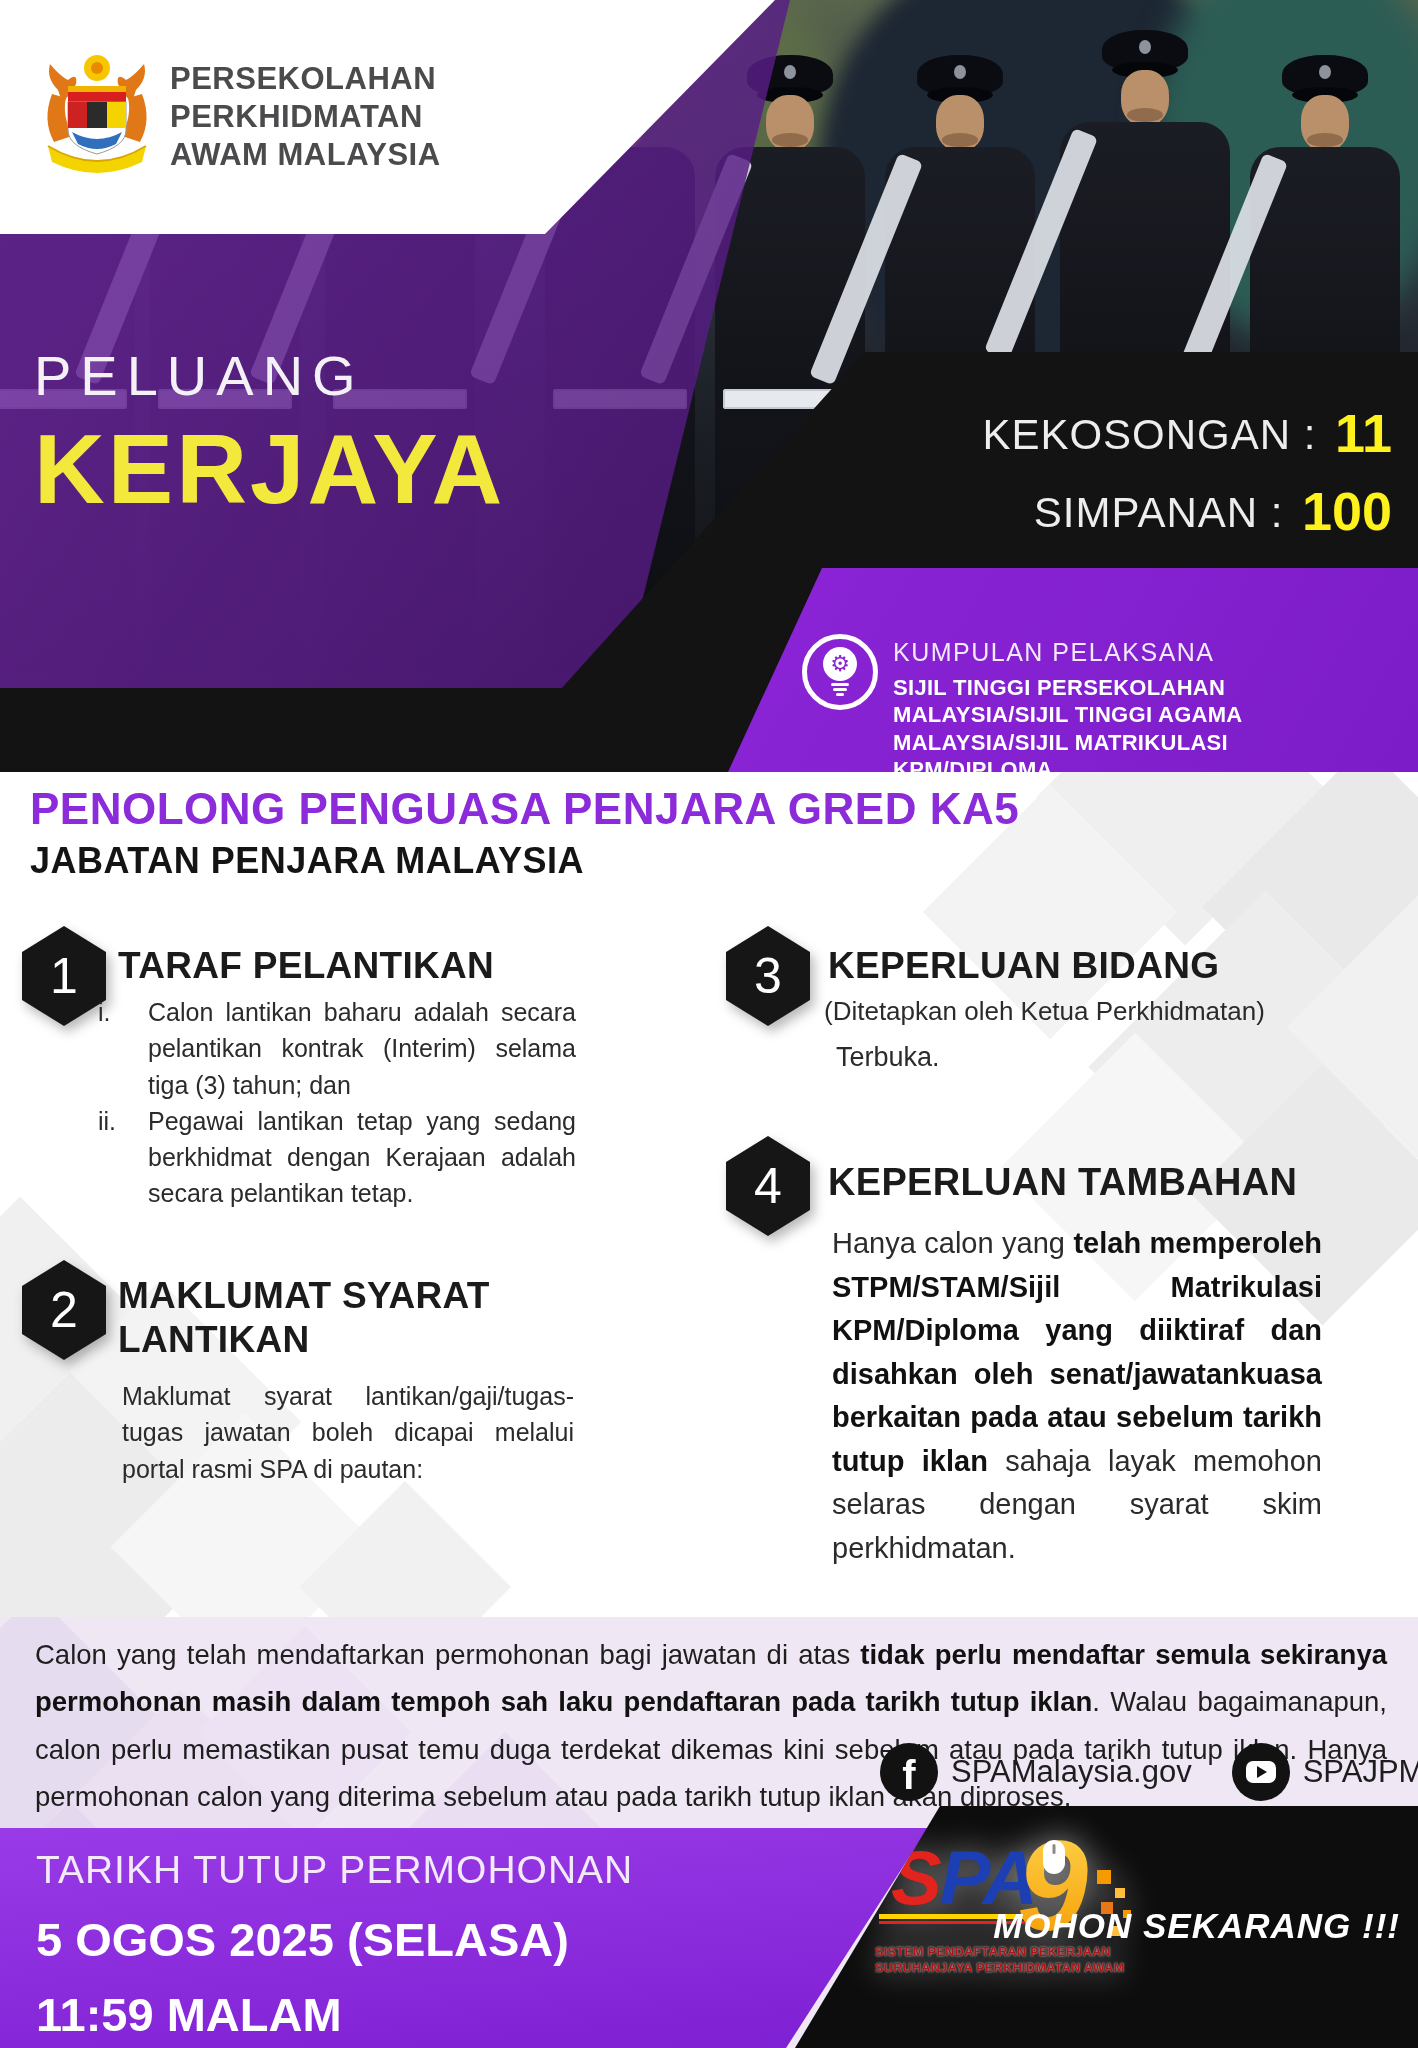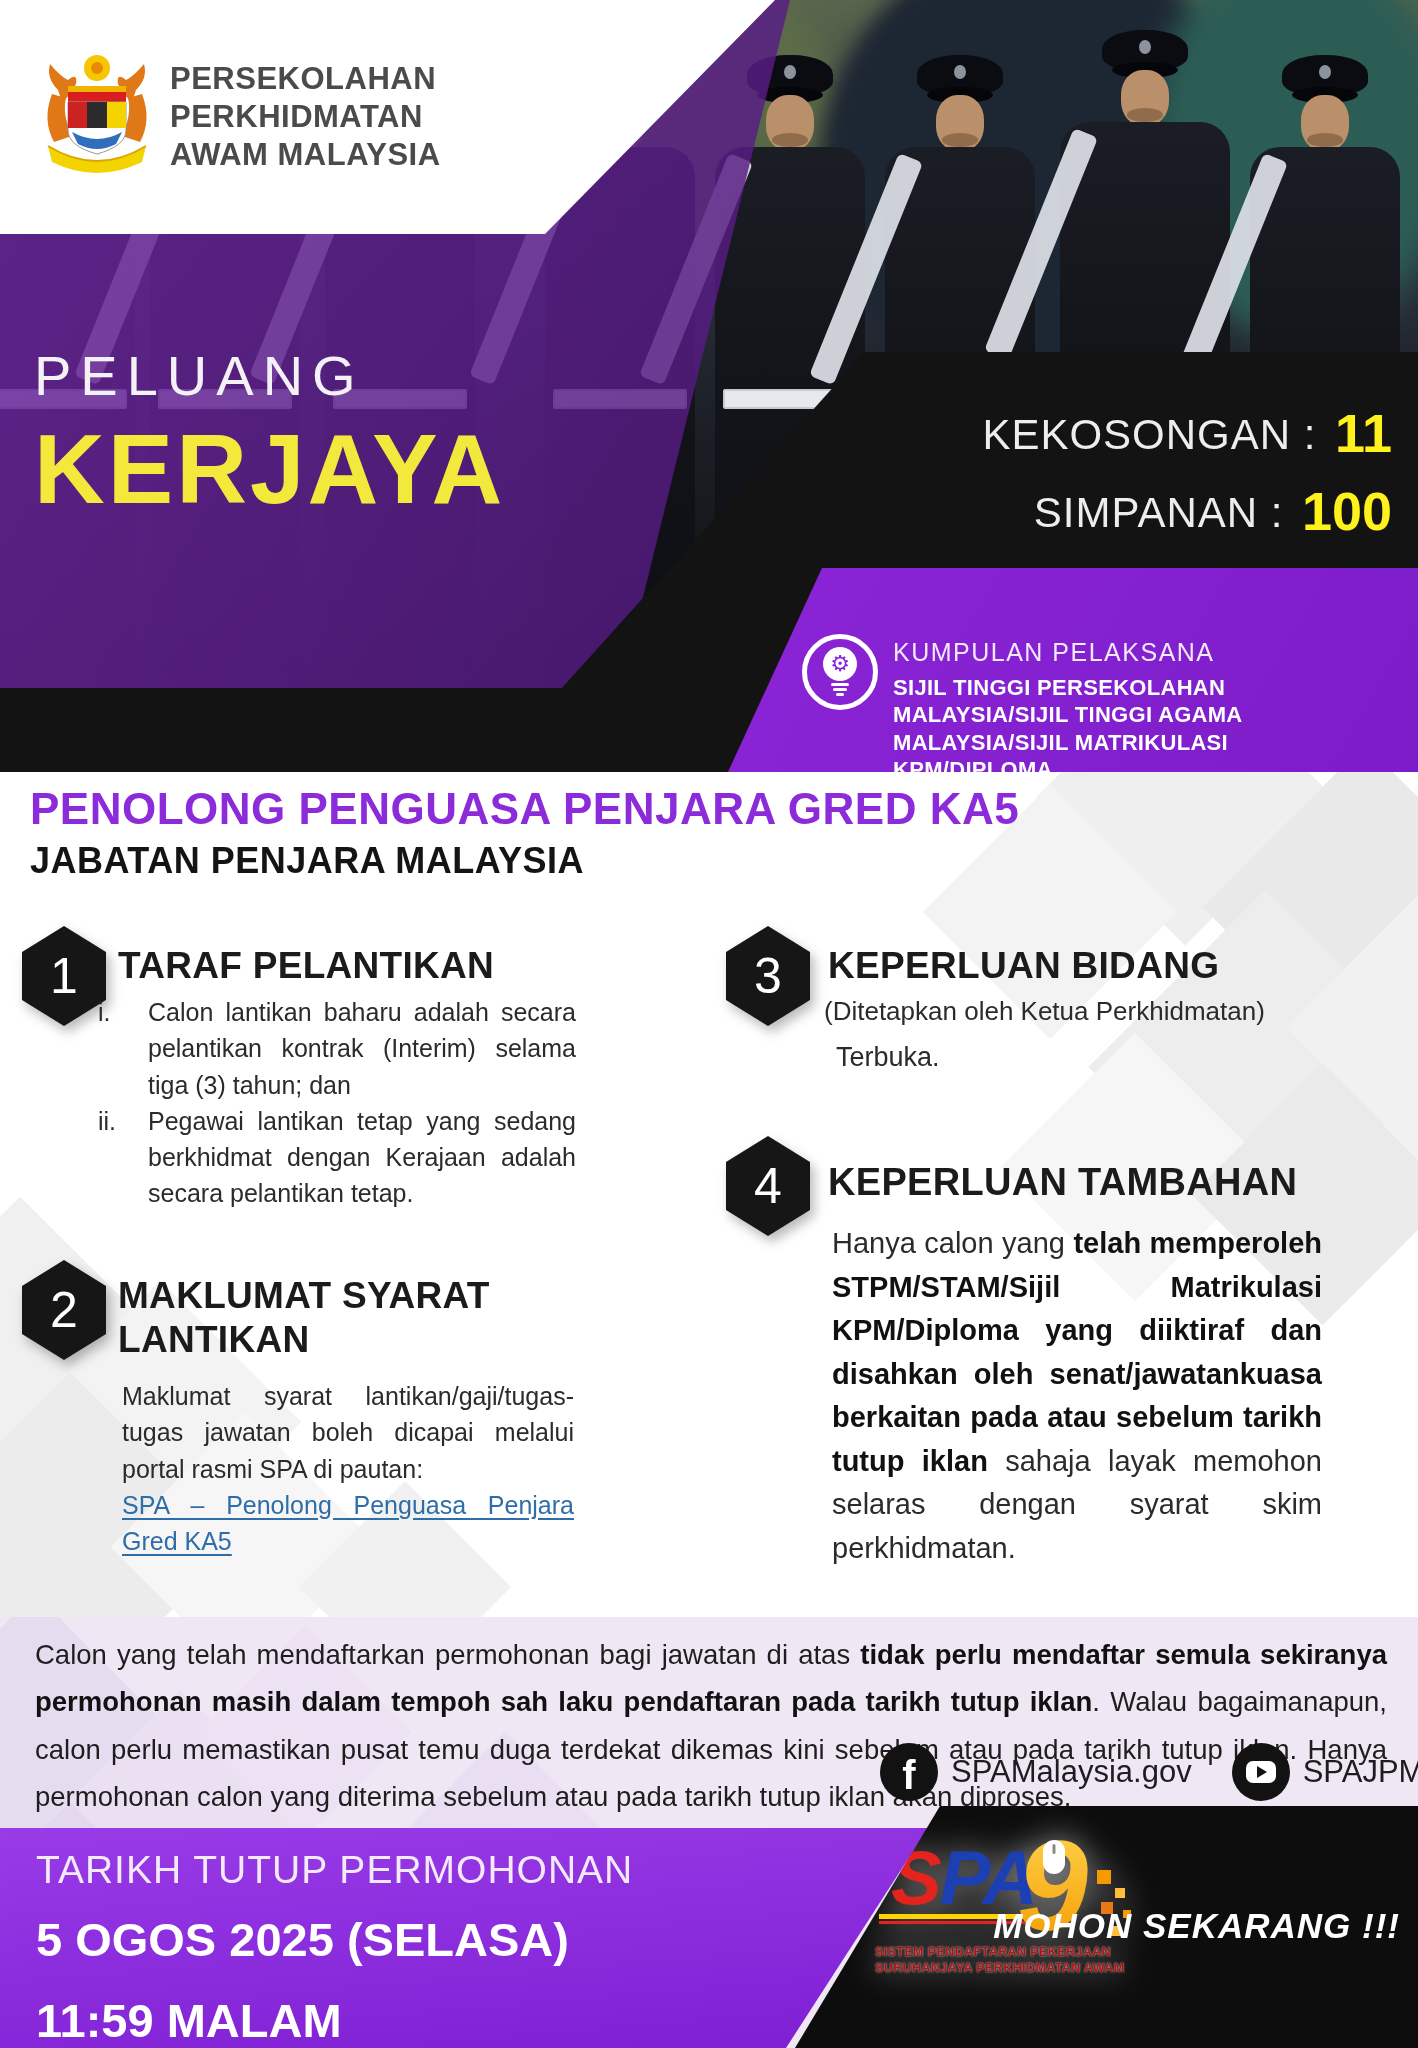--- a/index.html
+++ b/index.html
@@ -94,21 +94,21 @@
   .yt-tri { width:0; height:0; border-left:10px solid #121212; border-top:6px solid transparent; border-bottom:6px solid transparent; margin-left:2px; }
   .soc-label { font-size:31px; color:#1d1d1f; }
   .soc-gap { width:14px; }
 
   
   .deadline-panel { position:absolute; left:0; top:1828px; width:940px; height:220px;
     clip-path:polygon(0 0,928px 0,786px 220px,0 220px);
     background:linear-gradient(175deg,#9a3be8,#7d1fd2); color:#fff; padding:20px 0 0 36px; }
   .dl-label { font-size:39px; font-weight:300; letter-spacing:1px; color:#f2eaf8; }
   .dl-date { margin-top:20px; font-size:47px; font-weight:800; }
-  .dl-time { margin-top:26px; font-size:47px; font-weight:800; }
+  .dl-time { margin-top:20px; font-size:47px; font-weight:800; }
 
   .apply-panel { position:absolute; left:780px; top:1806px; width:638px; height:242px; background:#0d0d0d;
     clip-path:polygon(160px 0,638px 0,638px 242px,15px 242px); }
   .spa-logo { position:absolute; left:95px; top:34px; width:320px; height:140px; filter:drop-shadow(0 0 16px rgba(255,255,255,.55)); }
   .spa-word { position:absolute; left:16px; top:0; font-size:76px; font-weight:800; font-style:italic; letter-spacing:-2px; line-height:1; }
   .spa-word .s { color:#e3231e; } .spa-word .pa { color:#1c3fb4; }
   .spa-bar1 { position:absolute; left:4px; top:74px; width:150px; height:5px; background:#ffd400; }
   .spa-bar2 { position:absolute; left:4px; top:81px; width:150px; height:3px; background:#e3231e; }
   .spa-nine { position:absolute; left:142px; top:-18px; font-size:128px; font-weight:800; font-style:italic; line-height:1;
     background:linear-gradient(180deg,#ffd34d,#f59b00); -webkit-background-clip:text; background-clip:text; color:transparent; }
@@ -270,21 +270,20 @@
       <div class="idx">ii.</div>
       <div>Pegawai lantikan tetap yang sedang berkhidmat dengan Kerajaan adalah secara pelantikan tetap.</div>
     </div>
 
     <div class="hexw" style="left:22px;top:488px;">
       <div class="hex">2</div>
     </div>
     <div class="sec-head" style="left:118px;top:502px;width:442px;">MAKLUMAT SYARAT LANTIKAN</div>
     <div class="s2-block body-text">
       <p>Maklumat syarat lantikan/gaji/tugas-tugas jawatan boleh dicapai melalui portal rasmi SPA di pautan:</p>
-      <p><a href="#">SPA – Penolong Penguasa Penjara Gred KA5</a></p>
     </div>
 
     <div class="hexw" style="left:726px;top:154px;">
       <div class="hex">3</div>
     </div>
     <div class="sec-head" style="left:828px;top:172px;">KEPERLUAN BIDANG</div>
     <div class="s3-note">(Ditetapkan oleh Ketua Perkhidmatan)</div>
     <div class="s3-body">Terbuka.</div>
 
     <div class="hexw" style="left:726px;top:364px;">

